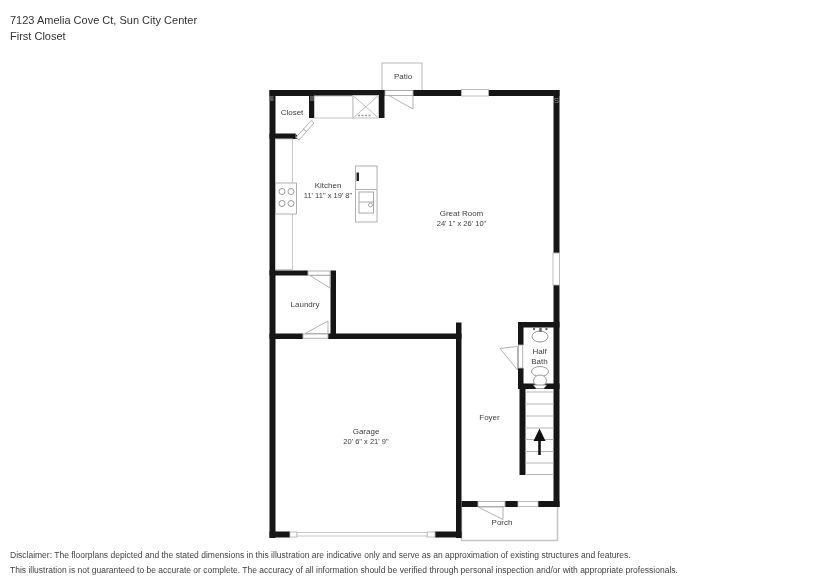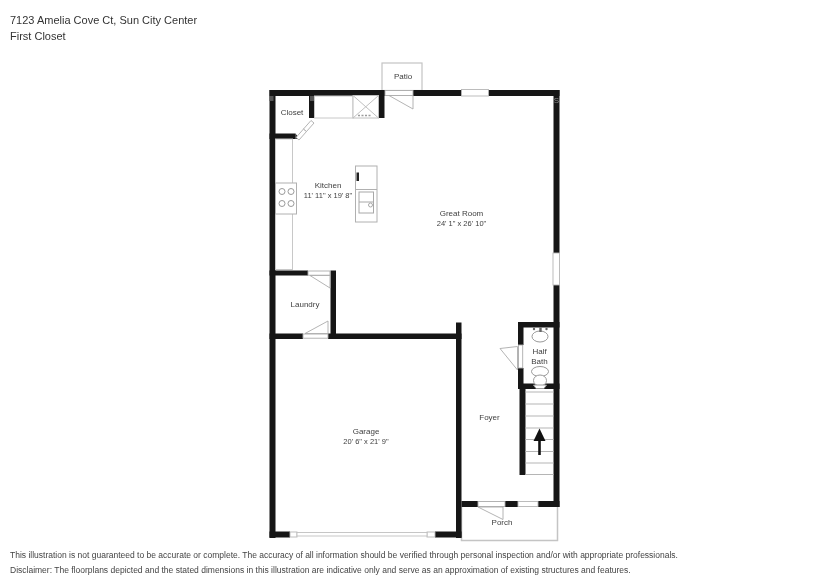--- a/index.html
+++ b/index.html
@@ -190,17 +190,17 @@
       <text class="room-label" x="539.5" y="363.5">Bath</text>
       <text class="room-label" x="489.5" y="419.5">Foyer</text>
       <text class="room-label" x="366" y="433.5">Garage</text>
       <text class="room-dims" x="366" y="443.5">20' 6" x 21' 9"</text>
       <text class="room-label" x="502" y="524.5">Porch</text>
       <text class="corner-mark" x="556.5" y="103">S</text>
     </g>
   </svg>
 
   <div class="footer">
+    <div>Disclaimer: The floorplans depicted and the stated dimensions in this illustration are indicative only and serve as an approximation of existing structures and features.</div>
     <div>This illustration is not guaranteed to be accurate or complete. The accuracy of all information should be verified through personal inspection and/or with appropriate professionals.</div>
-    <div>Disclaimer: The floorplans depicted and the stated dimensions in this illustration are indicative only and serve as an approximation of existing structures and features.</div>
   </div>
 
 </div>
 
 </body></html>

